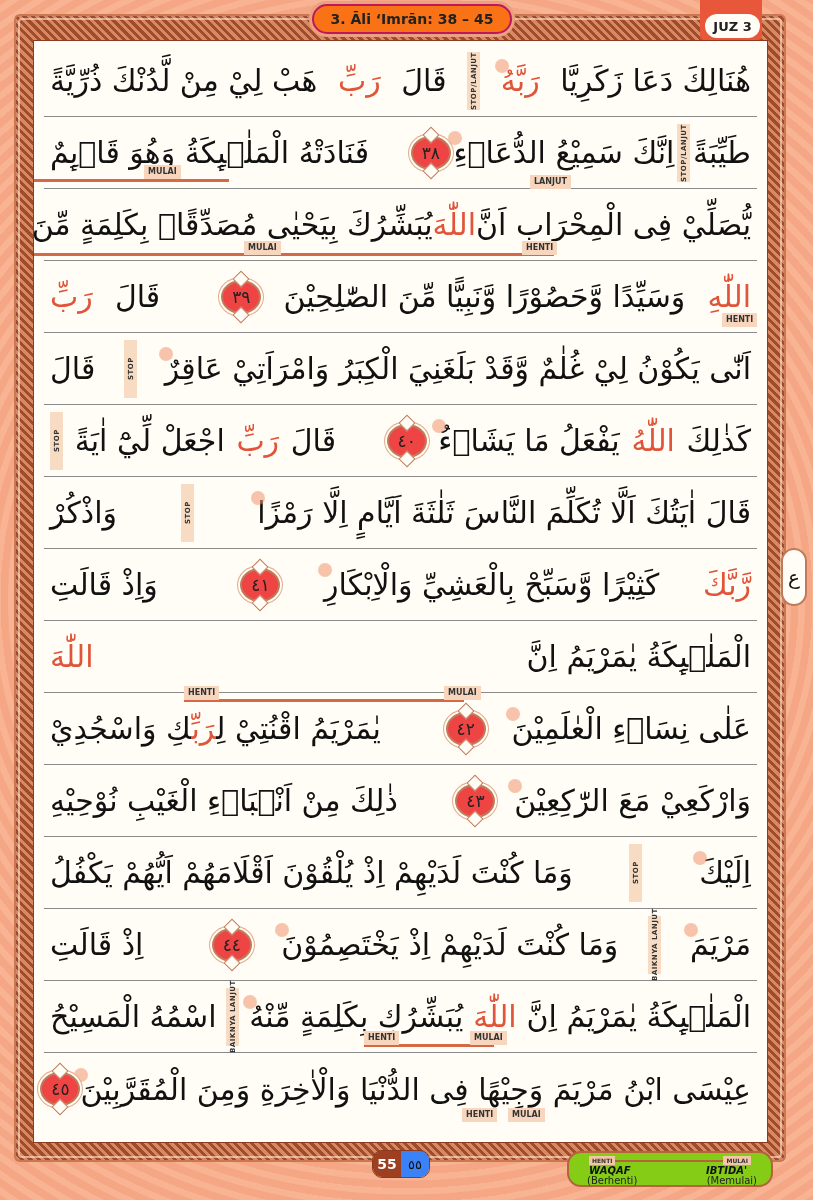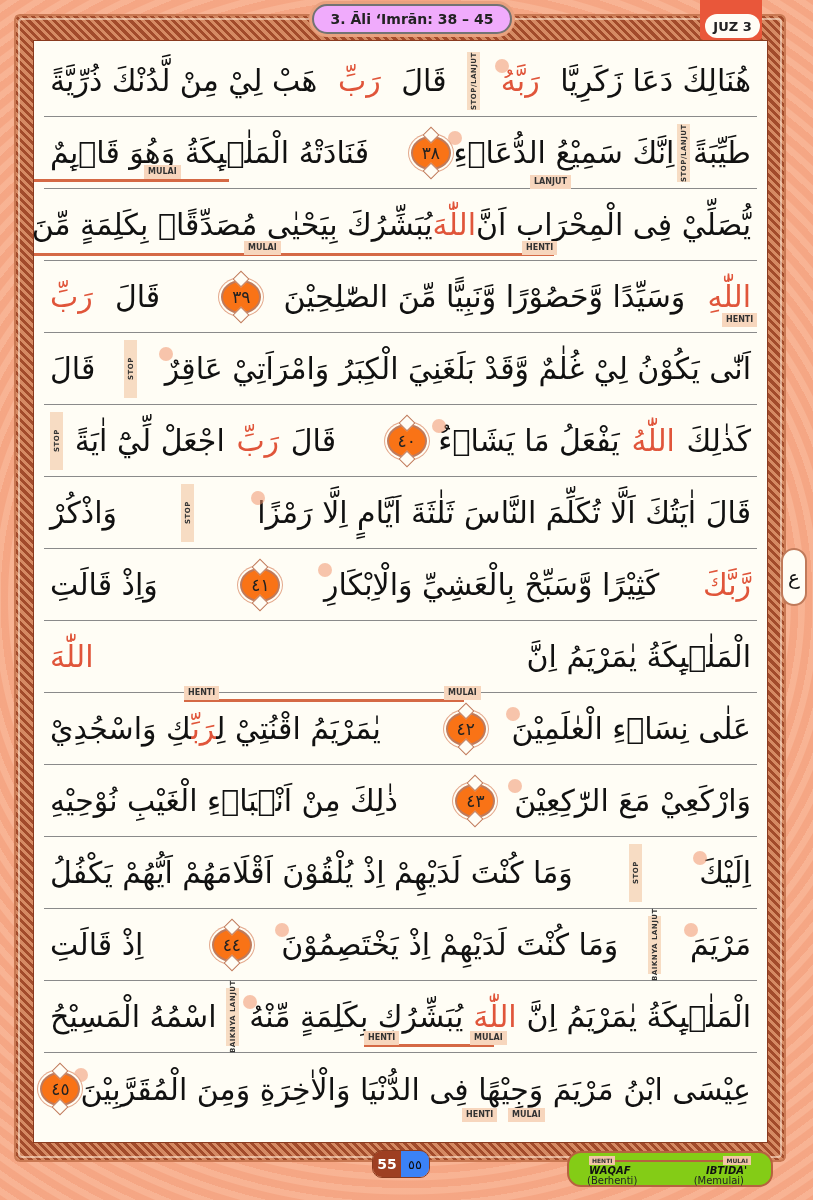--- a/index.html
+++ b/index.html
@@ -31,21 +31,21 @@
   }
   .page {
     position: absolute;
     left: 33px; top: 40px; width: 735px; height: 1103px;
     background: #fffdf5;
     border: 1px solid #8a3b1f;
   }
   
   .header-title {
     position: absolute; left: 312px; top: 4px; width: 200px; height: 30px;
-    background: #f0abfc; border: 2px solid #737373; border-radius: 15px;
+    background: #f97316; border: 2px solid #be185d; border-radius: 15px;
     display: flex; align-items: center; justify-content: center;
     font-family: "DejaVu Sans", sans-serif; font-weight: bold; font-size: 14px; color: #222;
     box-shadow: 0 0 0 3px #e9a17f;
   }
   .juz-tab {
     position: absolute; left: 700px; top: 0; width: 62px; height: 40px;
     background: #e9573a; border-radius: 0 0 4px 4px;
   }
   .juz-badge {
     position: absolute; left: 705px; top: 14px; width: 55px; height: 24px;
@@ -71,21 +71,21 @@
   .dot::after {
     content: ""; position: absolute; width: 14px; height: 14px; border-radius: 50%;
     background: rgba(240,150,110,0.55); top: -4px; left: -6px;
   }
   
   .ayah {
     display: inline-flex; align-items: center; justify-content: center;
     width: 40px; height: 34px; flex: 0 0 auto;
     border: 2px solid #c07a5a; border-radius: 50% / 50%;
     font-size: 17px; color: #222; direction: rtl;
-    position: relative; background: #f97316;
+    position: relative; background: #ef4444;
     box-shadow: 0 0 0 2px #fffdf5, 0 0 0 3px #e4a88b;
     margin-left: 39px;
   }
   .ayah::before, .ayah::after {
     content: ""; position: absolute; left: 50%; width: 10px; height: 10px;
     border: 1.5px solid #c07a5a; transform: translateX(-50%) rotate(45deg);
     background: #fffdf5;
   }
   .ayah::before { top: -9px; }
   .ayah::after { bottom: -9px; }
@@ -282,14 +282,14 @@
   <div class="arabic">٥٥</div>
 </div>
 
 <div class="legend">
   <div class="lbar"></div>
   <div class="ltag" style="left:20px">HENTI</div>
   <div class="ltag" style="right:20px">MULAI</div>
   <div class="ltitle" style="left:20px">WAQAF</div>
   <div class="lsub" style="left:18px">(Berhenti)</div>
   <div class="ltitle" style="right:24px">IBTIDA'</div>
-  <div class="lsub" style="right:27px">(Memulai)</div>
+  <div class="lsub" style="right:14px">(Memulai)</div>
 </div>
 
 </body></html>

